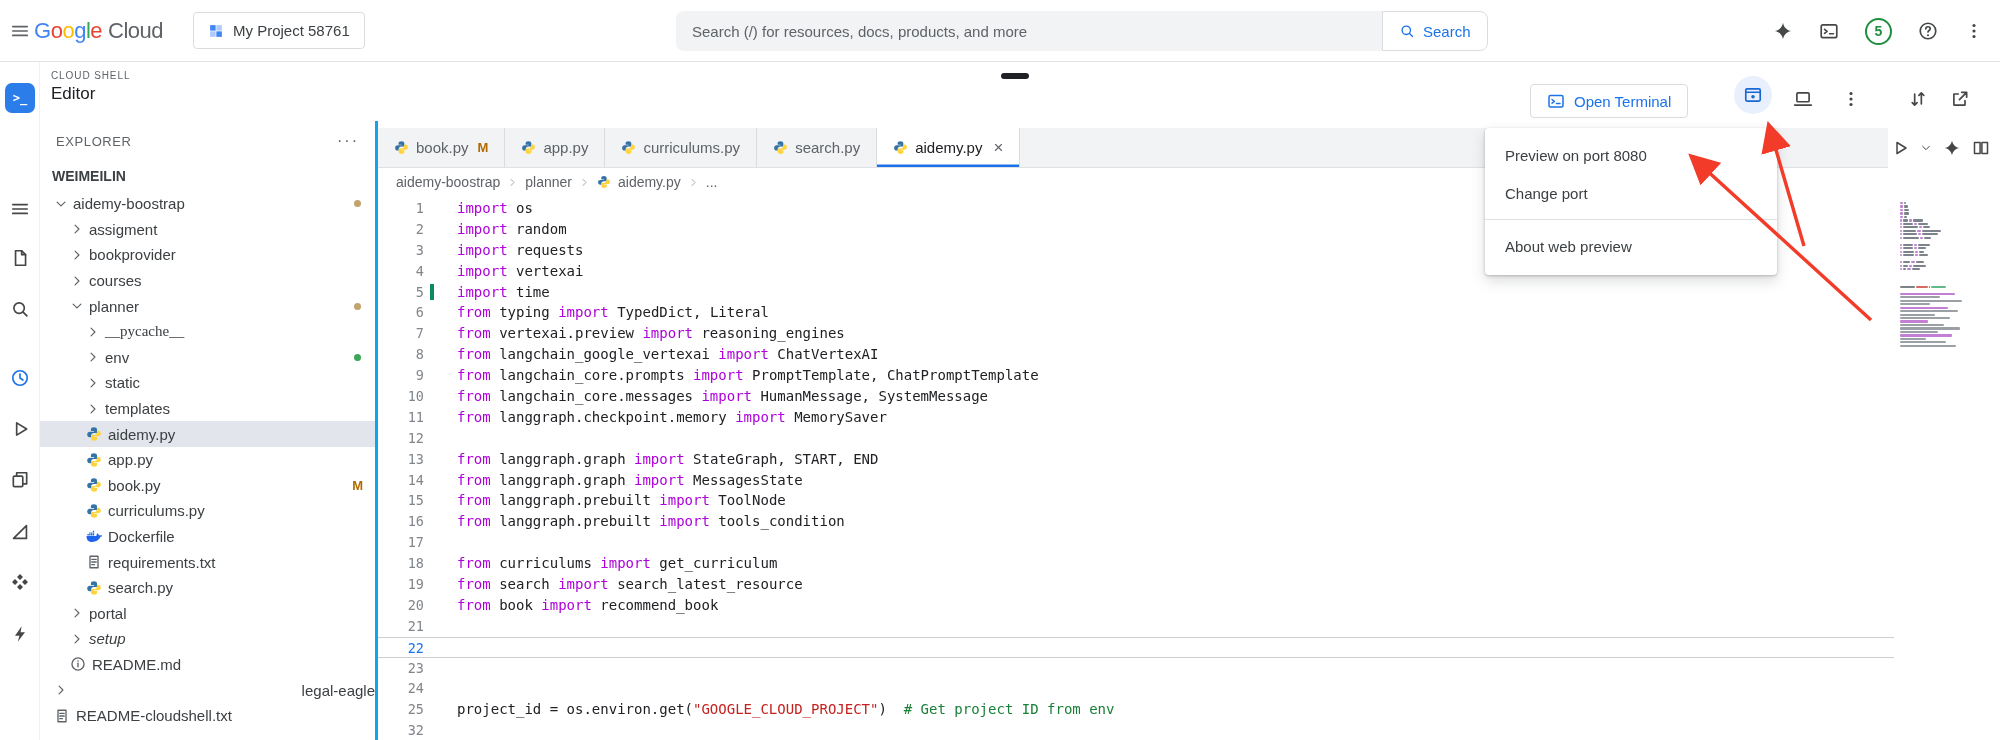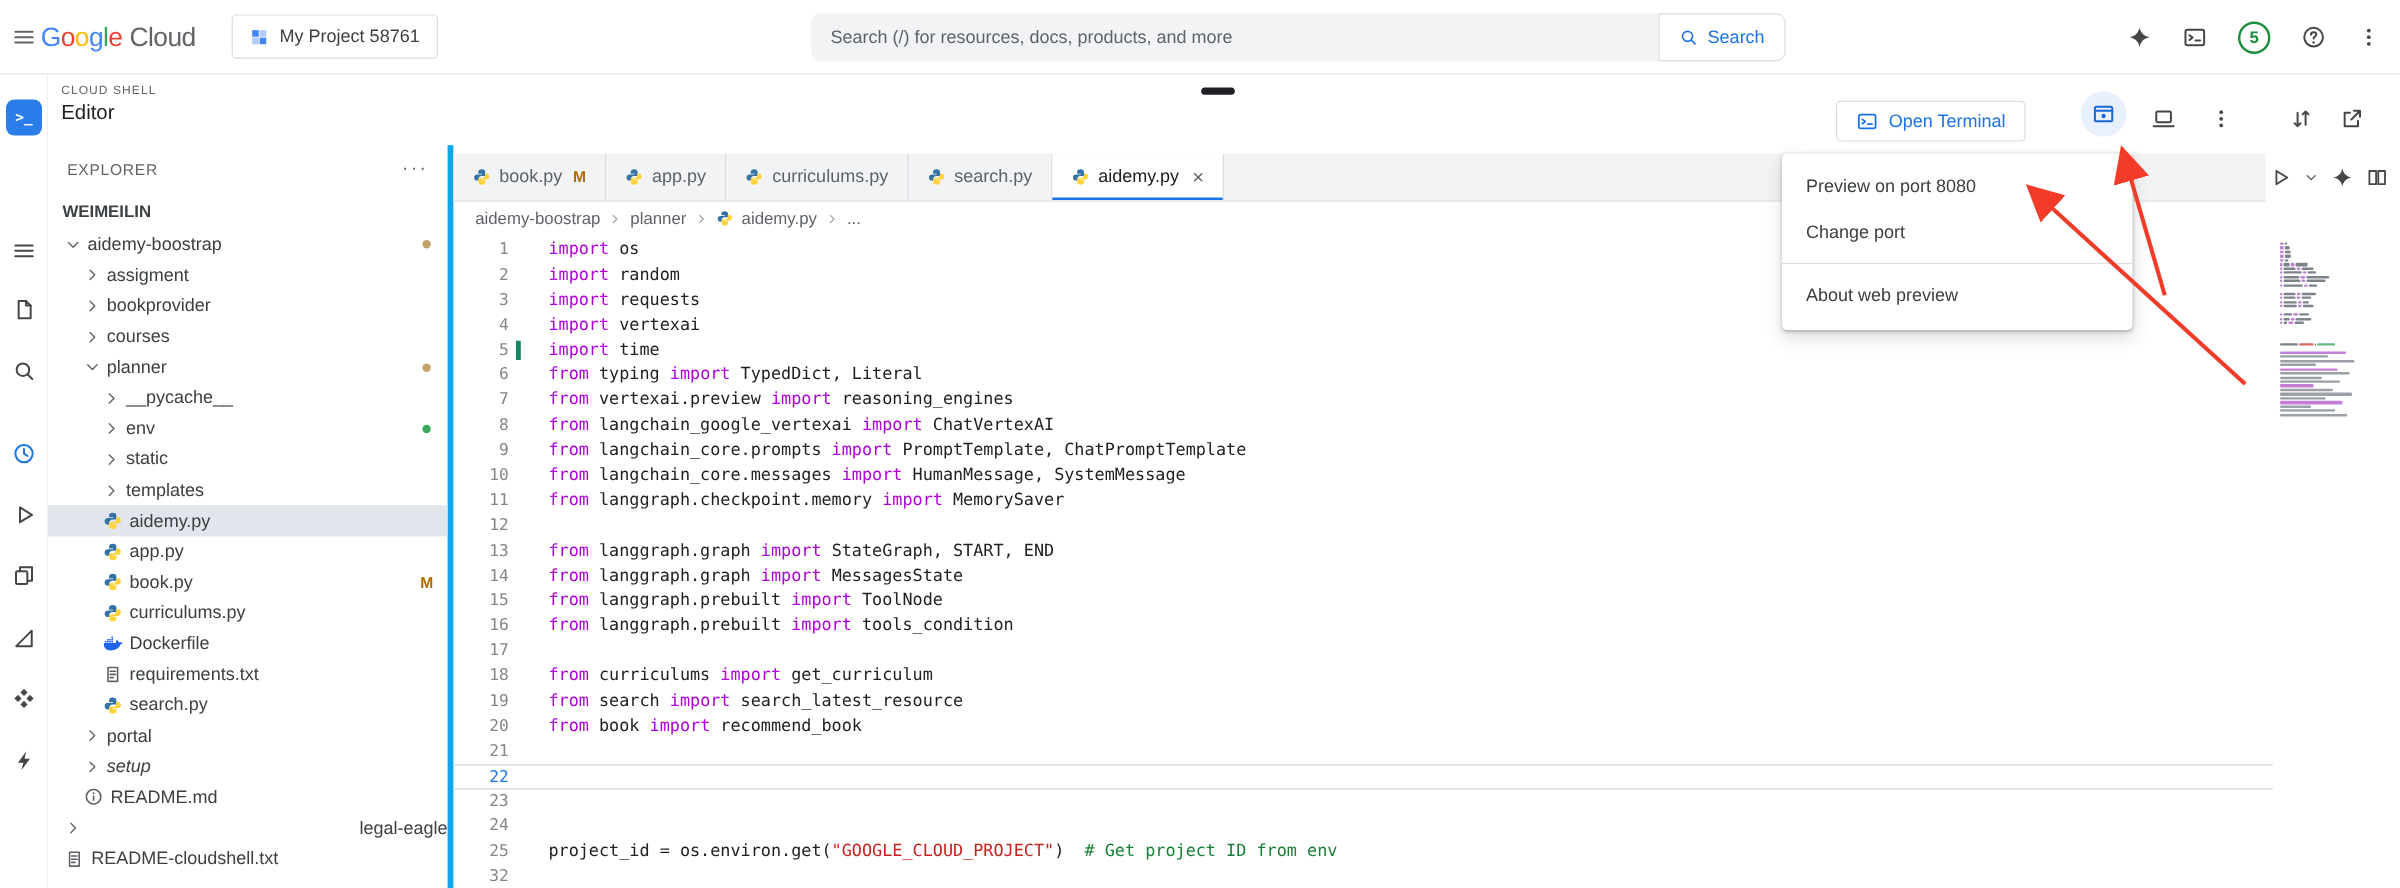--- a/index.html
+++ b/index.html
@@ -51,21 +51,21 @@
   .activity{position:absolute;left:0;top:62px;width:40px;height:678px;background:#fff;border-right:1px solid #f0f1f2}
   .cs-logo{position:absolute;left:5px;top:21px;width:30px;height:30px;border-radius:7px;background:#2b7de9;
            color:#fff;font-family:"DejaVu Sans Mono",monospace;font-weight:bold;font-size:12px;
            display:flex;align-items:center;justify-content:center}
   .act-ic{position:absolute;left:10px;width:20px;height:20px;color:#444746;display:inline-flex}
   .act-ic svg{width:100%;height:100%}
   .act-ic.active{color:#1a73e8}
 
   
   .explorer{position:absolute;left:40px;top:121px;width:338px;height:619px;background:#fff;
-            border-right:5px solid #0ea5e9;overflow:hidden}
+            border-right:3px solid #0ea5e9;overflow:hidden}
   .exp-head{height:40px;display:flex;align-items:center;justify-content:space-between;padding:0 16px}
   .exp-title{font-size:13px;letter-spacing:.6px;color:#5f6368}
   .exp-more{color:#5f6368;font-size:16px;letter-spacing:2px;line-height:10px}
   .ws-row{height:30px;display:flex;align-items:center;padding-left:12px;font-weight:bold;font-size:14px;color:#3c4043}
   .trow{height:25.6px;display:flex;align-items:center;font-size:15px;color:#3c4043;cursor:pointer}
   .trow.sel{background:#e2e6ec}
   .chev{width:14px;height:14px;margin-right:5px;color:#5f6368;flex:none;display:inline-flex}
   .chev svg{width:100%;height:100%}
   .chev.open svg{transform:rotate(90deg)}
   .ficon{width:16px;height:16px;margin-right:6px;flex:none;display:inline-flex;color:#5f6368}
@@ -326,21 +326,21 @@
       </div>
       <div class="trow" style="padding-left: 30px;">
         <span class="chev open">
           <svg viewBox="0 0 18 18" fill="none" stroke="currentColor" stroke-width="1.5" stroke-linecap="round" stroke-linejoin="round">
             <path d="M6.5 4l5 5-5 5"></path>
           </svg>
         </span>
         <span>planner</span>
         <span class="dot modified"></span>
       </div>
-      <div class="trow" style="padding-left: 46px;">
+      <div class="trow" style="padding-left: 46px; font-family: Liberation Serif, serif;">
         <span class="chev">
           <svg viewBox="0 0 18 18" fill="none" stroke="currentColor" stroke-width="1.5" stroke-linecap="round" stroke-linejoin="round">
             <path d="M6.5 4l5 5-5 5"></path>
           </svg>
         </span>
         <span>__pycache__</span>
       </div>
       <div class="trow" style="padding-left: 46px;">
         <span class="chev">
           <svg viewBox="0 0 18 18" fill="none" stroke="currentColor" stroke-width="1.5" stroke-linecap="round" stroke-linejoin="round">

